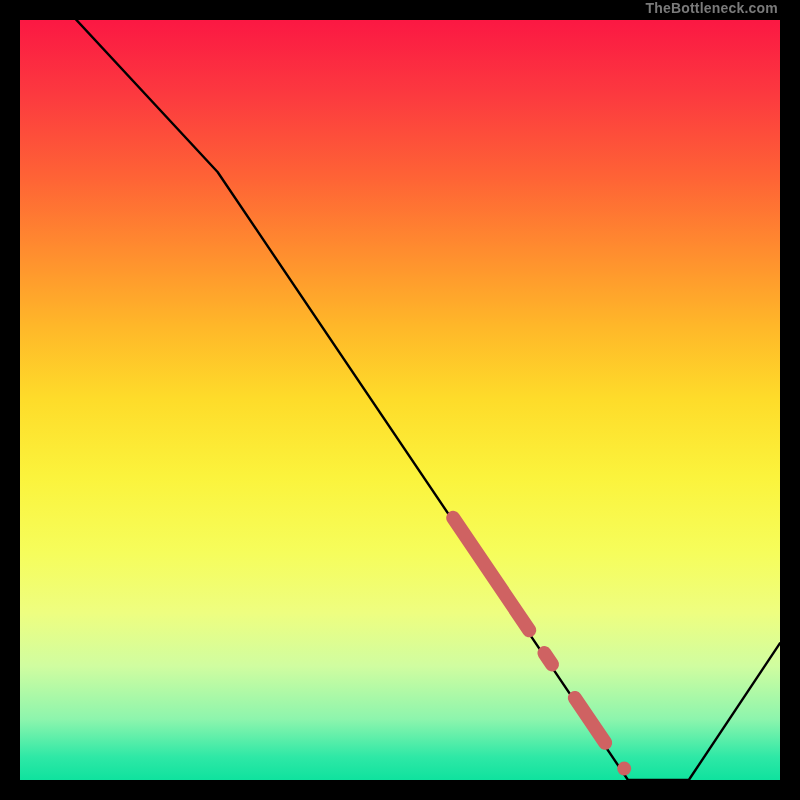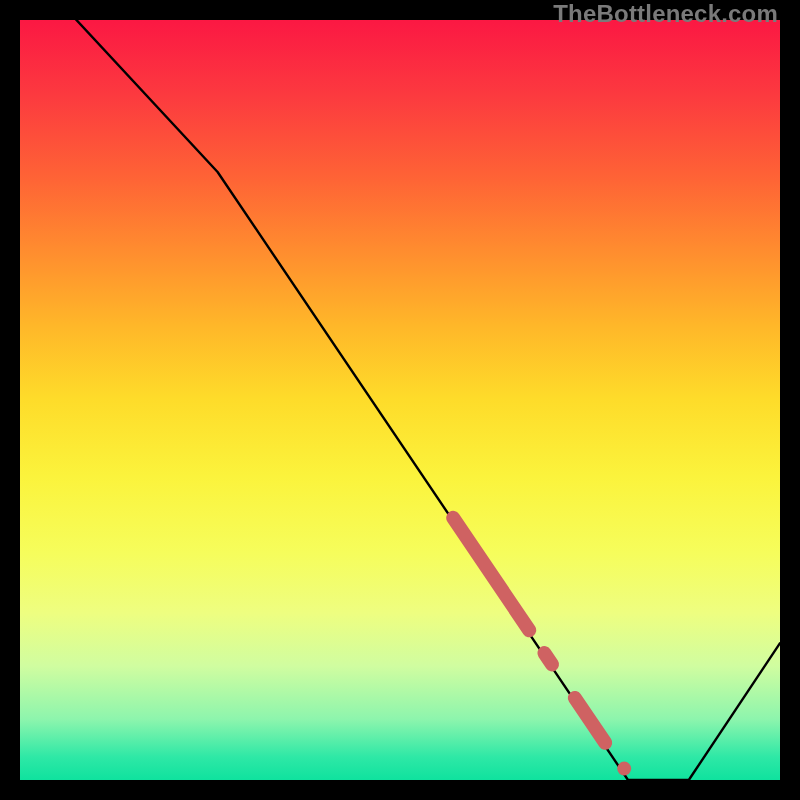--- a/index.html
+++ b/index.html
@@ -30,21 +30,21 @@
       #8df5ad 92%,
       #2ee8a6 97%,
       #0fe29e 100%
     );
   }
   .watermark {
     position: absolute;
     top: 0px;
     right: 22px;
     font-family: Arial, Helvetica, sans-serif;
-    font-size: 24px;
+    font-size: 14px;
     font-weight: bold;
     color: #7a7a7a;
     letter-spacing: 0.2px;
   }
   svg.overlay {
     position: absolute;
     top: 20px;
     left: 20px;
     width: 760px;
     height: 760px;

